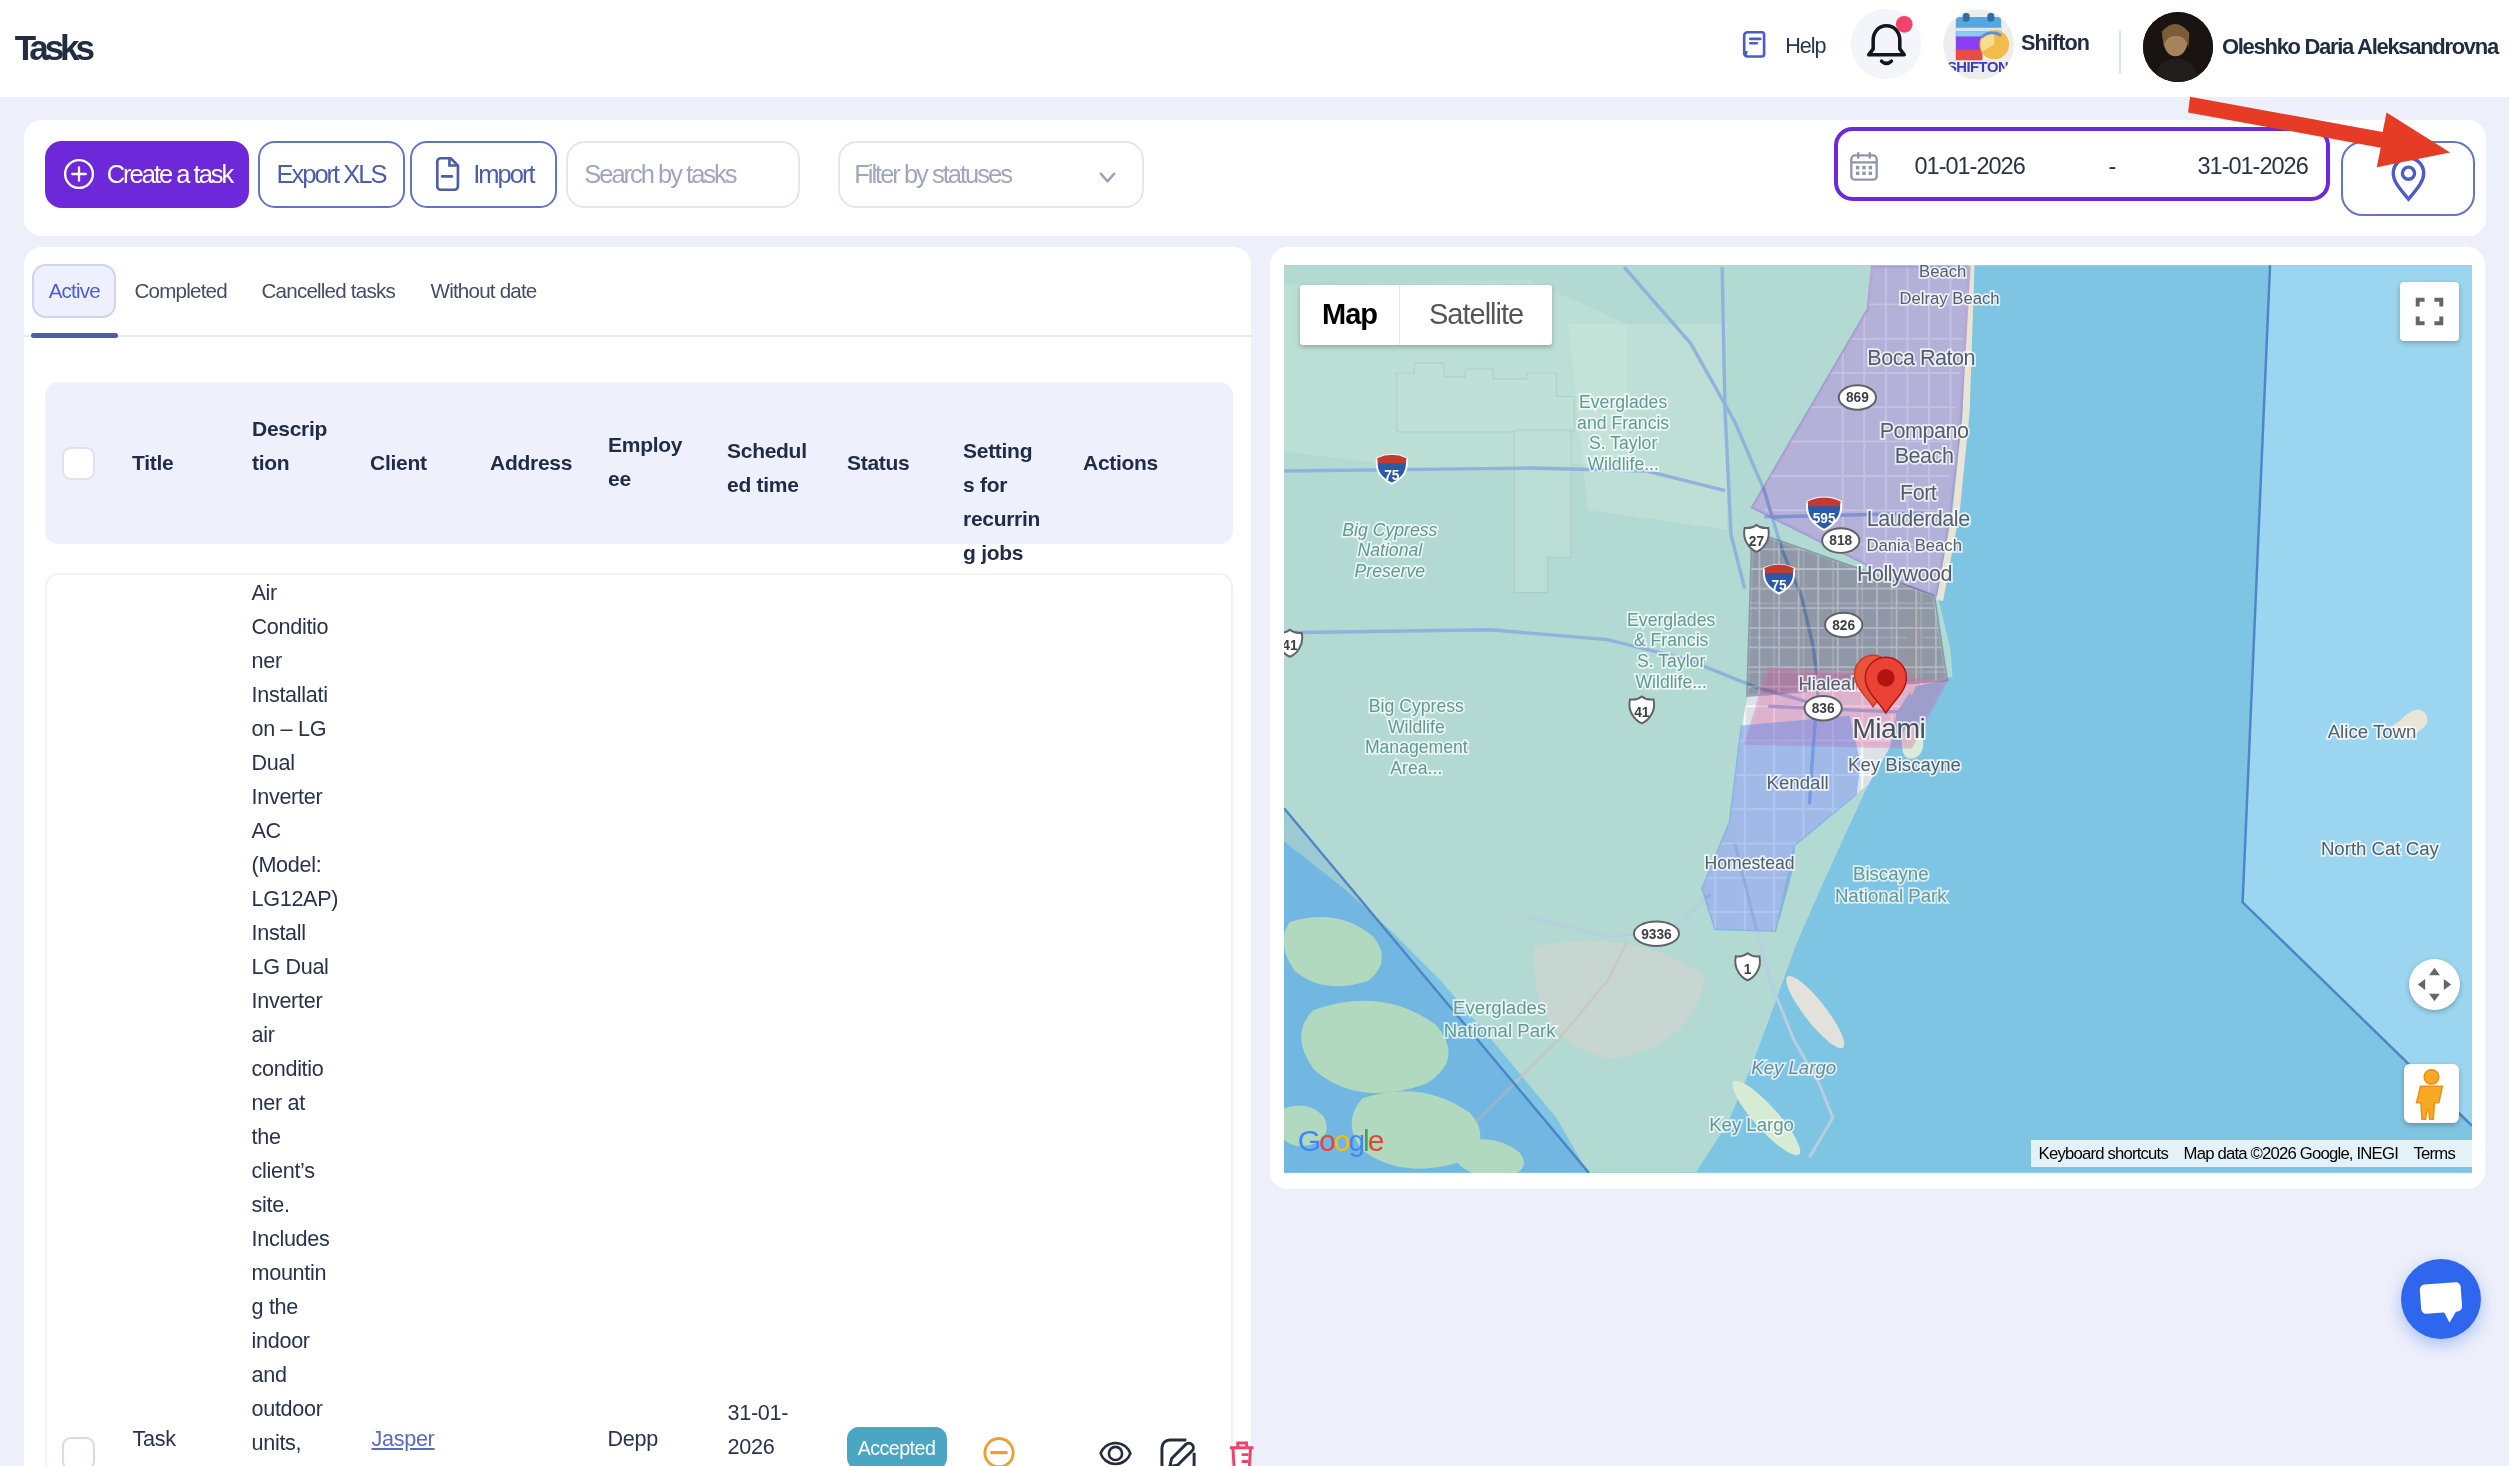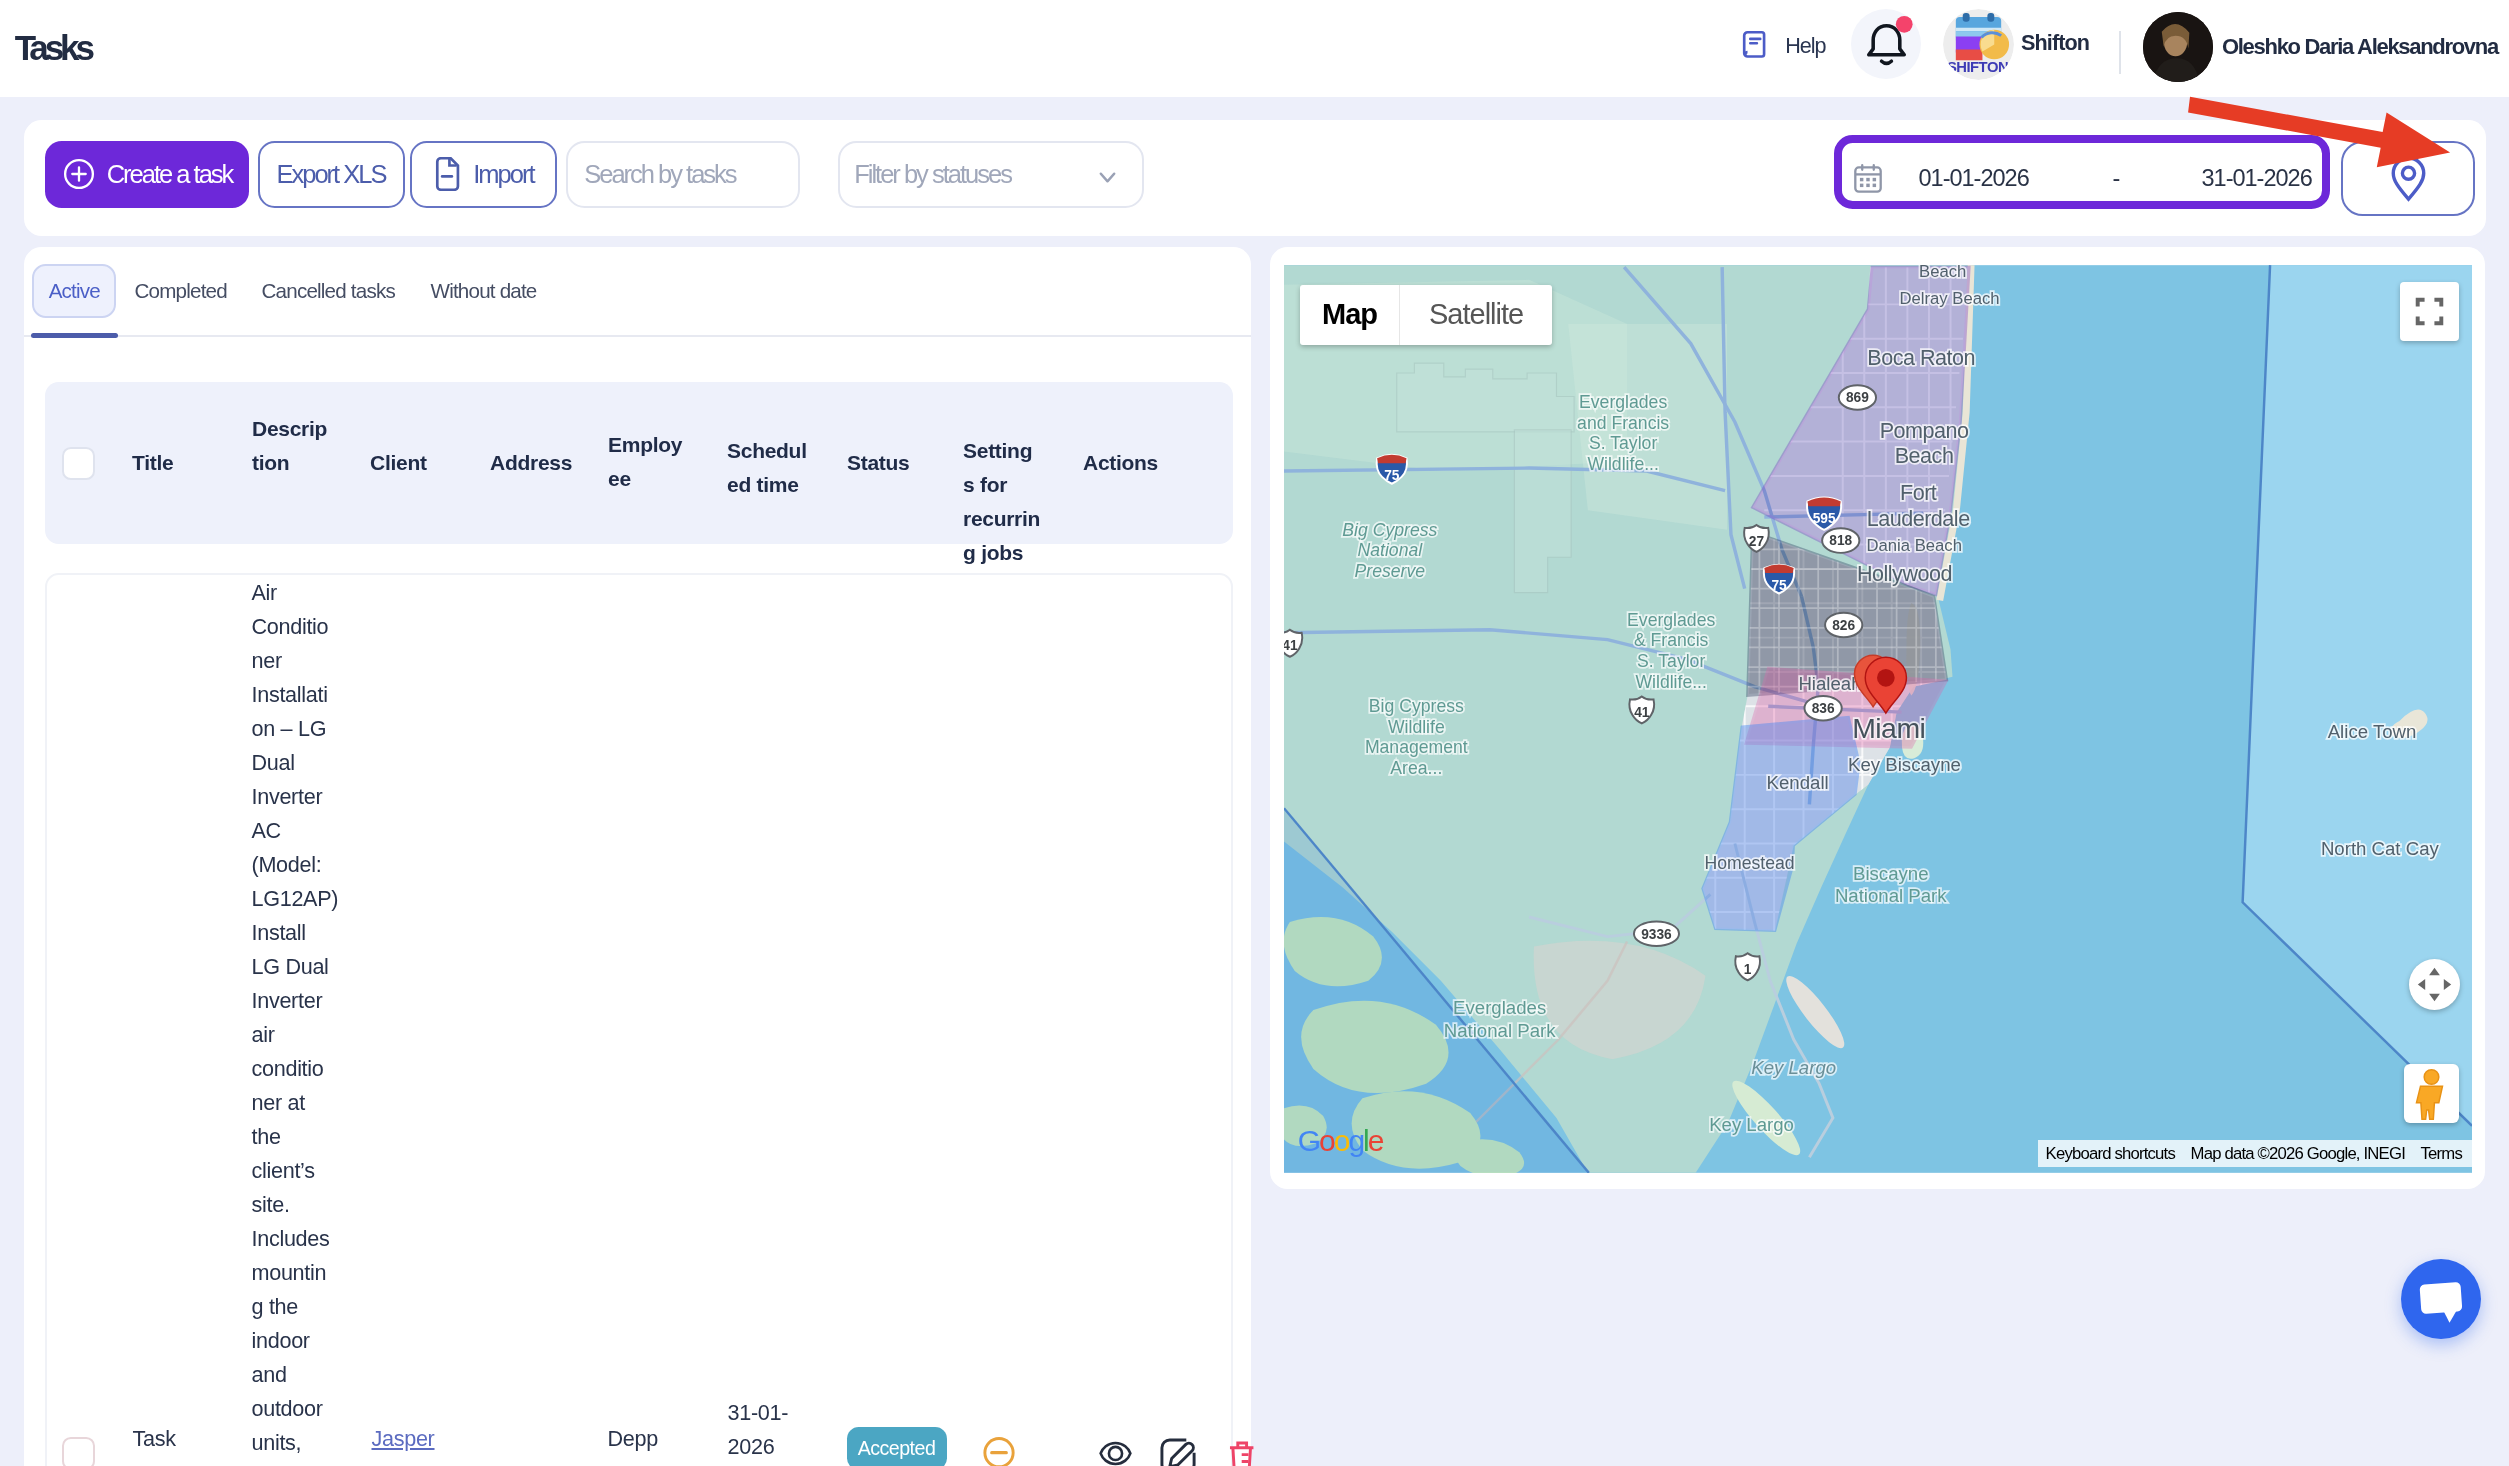--- a/index.html
+++ b/index.html
@@ -17,21 +17,21 @@
 #avatar { left:2143px; top:11.8px; width:70px; height:70px; border-radius:50%; background:#17120f; overflow:hidden; }
 #uname { left:2222px; top:34px; font-size:22px; font-weight:bold; color:#222c42; letter-spacing:-1.3px; white-space:nowrap; }
 
 #toolbar { left:23.5px; top:120px; width:2462px; height:116px; background:#fff; border-radius:17.6px; }
 .btn { position:absolute; top:20.6px; height:67px; border-radius:16.7px; display:flex; align-items:center; justify-content:center; font-size:25.5px; letter-spacing:-2px; }
 #btn-create { left:21.6px; width:204px; background:#6d28d9; color:#fff; }
 #btn-export { left:234px; width:147px; border:2px solid #6674c4; color:#4c5dab; background:#fff; }
 #btn-import { left:386px; width:147px; border:2px solid #6674c4; color:#4c5dab; background:#fff; }
 #inp-search { left:542px; width:234px; border:2px solid #e3e6f0; color:#a0a7ba; background:#fff; justify-content:flex-start; padding-left:16.7px; border-radius:18.6px; }
 #inp-filter { left:814px; width:306px; border:2px solid #e3e6f0; color:#a0a7ba; background:#fff; justify-content:flex-start; padding-left:14.7px; border-radius:18.6px; }
-#daterange { left:1810px; top:15px; width:496px; height:74px; border:8px solid #6d28d9; border-radius:18.6px; background:#fff; }
+#daterange { left:1810px; top:7px; width:496px; height:74px; border:4px solid #6d28d9; border-radius:18.6px; background:#fff; }
 #daterange span { position:absolute; top:21.6px; font-size:23.5px; color:#2a3346; letter-spacing:-1px; }
 #locbtn { left:2317px; top:20.6px; width:134px; height:75px; border:2px solid #6674c4; border-radius:21.6px; background:#fff; }
 
 #leftcard { left:23.5px; top:247px; width:1227px; height:1235px; background:#fff; border-radius:17.6px 17.6px 0 0; }
 .tab { position:absolute; top:32px; font-size:20.6px; color:#454d63; letter-spacing:-0.8px; }
 #tab-active { left:8.8px; top:16.7px; width:84px; height:54px; background:#eef1fd; border:2px solid #ccd4f2; border-radius:13.7px; color:#4b5fc7; display:flex; align-items:center; justify-content:center; font-size:20.6px; letter-spacing:-0.8px; }
 #tabline { left:0px; top:88px; width:1227px; height:2px; background:#e7e9f1; }
 #tabline-active { left:7.8px; top:86px; width:87px; height:4.9px; background:#4c5caa; border-radius:2.9px; }
 #thead { left:21.6px; top:135px; width:1188px; height:162px; background:#eef1fb; border-radius:13.7px; }
 .th { position:absolute; font-size:21px; font-weight:bold; color:#202c48; line-height:34px; letter-spacing:-0.3px; }
@@ -387,21 +387,21 @@
   <div class="abs" id="pegman"><svg width="55" height="59" viewBox="0 0 30 32">
         <g fill="#f9a825" stroke="#e89215" stroke-width=".8">
           <circle cx="15" cy="7" r="4"></circle>
           <path d="M9 12 h12 l-2 9 h-2.4 l-0.6 9 h-2 l-0.6 -5 h-1 l-0.6 5 h-2 l-0.6 -9 h-2.4 z"></path>
         </g>
       </svg></div>
   <div class="abs" id="glogo"><span style="color:#4285F4">G</span><span style="color:#EA4335">o</span><span style="color:#FBBC05">o</span><span style="color:#4285F4">g</span><span style="color:#34A853">l</span><span style="color:#EA4335">e</span></div>
   <div class="abs" id="attrib">
       <div>Keyboard shortcuts</div>
       <div>Map data ©2026 Google, INEGI</div>
-      <div style="padding-right:10px">Terms</div>
+      <div style="padding-right:17px">Terms</div>
     </div>
 </div>
 <div class="abs" id="cbx-r"></div>
 <div class="abs" id="chatbtn">
   <svg width="80" height="80" viewBox="0 0 82 82">
       <g transform="rotate(-4 41 41)">
         <rect x="20" y="25" width="42" height="30" rx="5" fill="#fff"></rect>
         <path d="M43 54 l13 0 l-8 12 z" fill="#fff"></path>
       </g>
     </svg>

